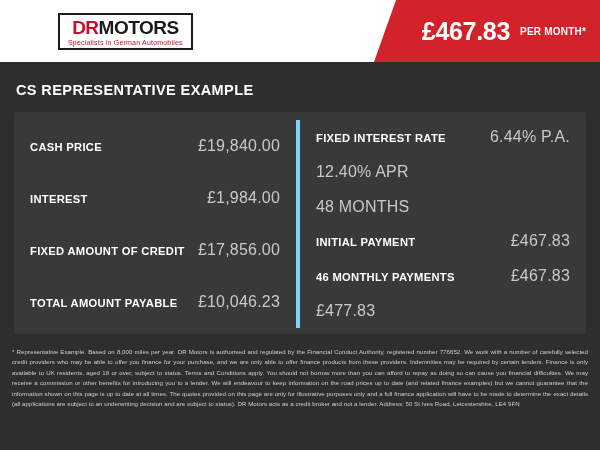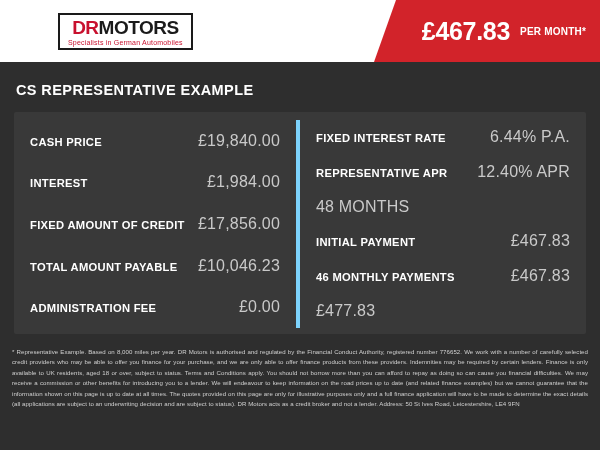--- a/index.html
+++ b/index.html
@@ -183,32 +183,27 @@
         <span class="row-value">£1,984.00</span>
       </div>
       <div class="row">
         <span class="row-label">FIXED AMOUNT OF CREDIT</span>
         <span class="row-value">£17,856.00</span>
       </div>
       <div class="row">
         <span class="row-label">TOTAL AMOUNT PAYABLE</span>
         <span class="row-value">£10,046.23</span>
       </div>
-      <div class="row">
-        <span class="row-label">ADMINISTRATION FEE</span>
-        <span class="row-value">£0.00</span>
-      </div>
     </div>
     <div class="col right">
       <div class="row">
         <span class="row-label">FIXED INTEREST RATE</span>
         <span class="row-value">6.44% P.A.</span>
       </div>
       <div class="row">
-        <span class="row-label">REPRESENTATIVE APR</span>
         <span class="row-value">12.40% APR</span>
       </div>
       <div class="row">
         <span class="row-value">48 MONTHS</span>
       </div>
       <div class="row">
         <span class="row-label">INITIAL PAYMENT</span>
         <span class="row-value">£467.83</span>
       </div>
       <div class="row">

